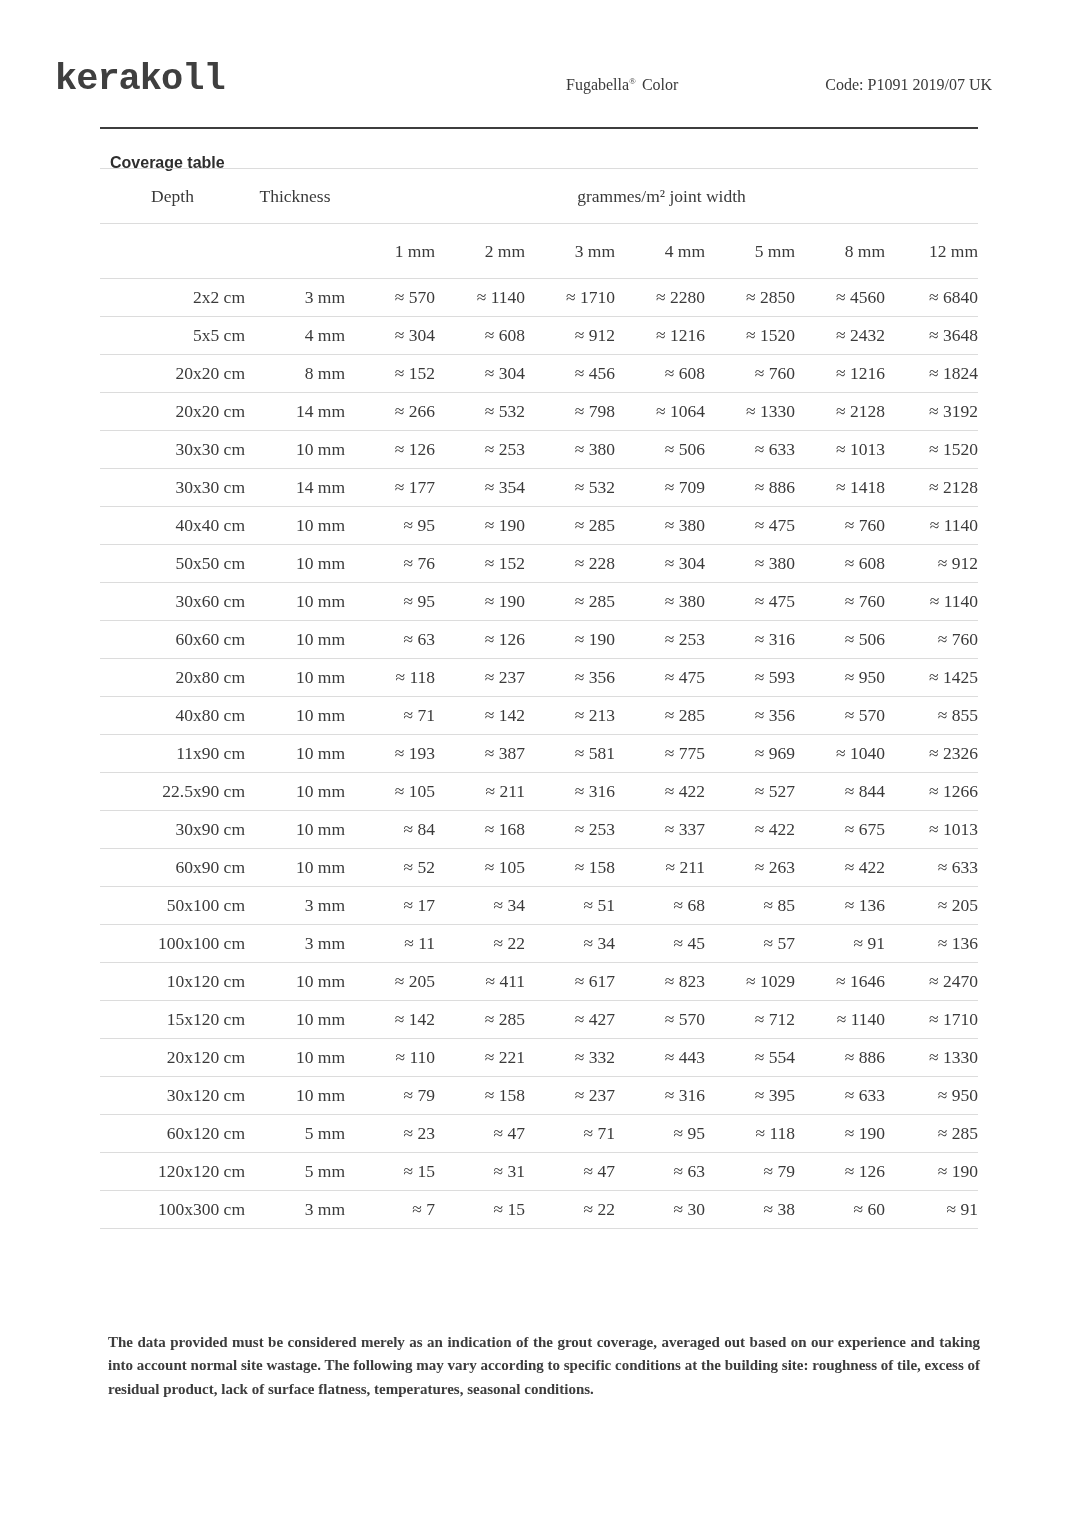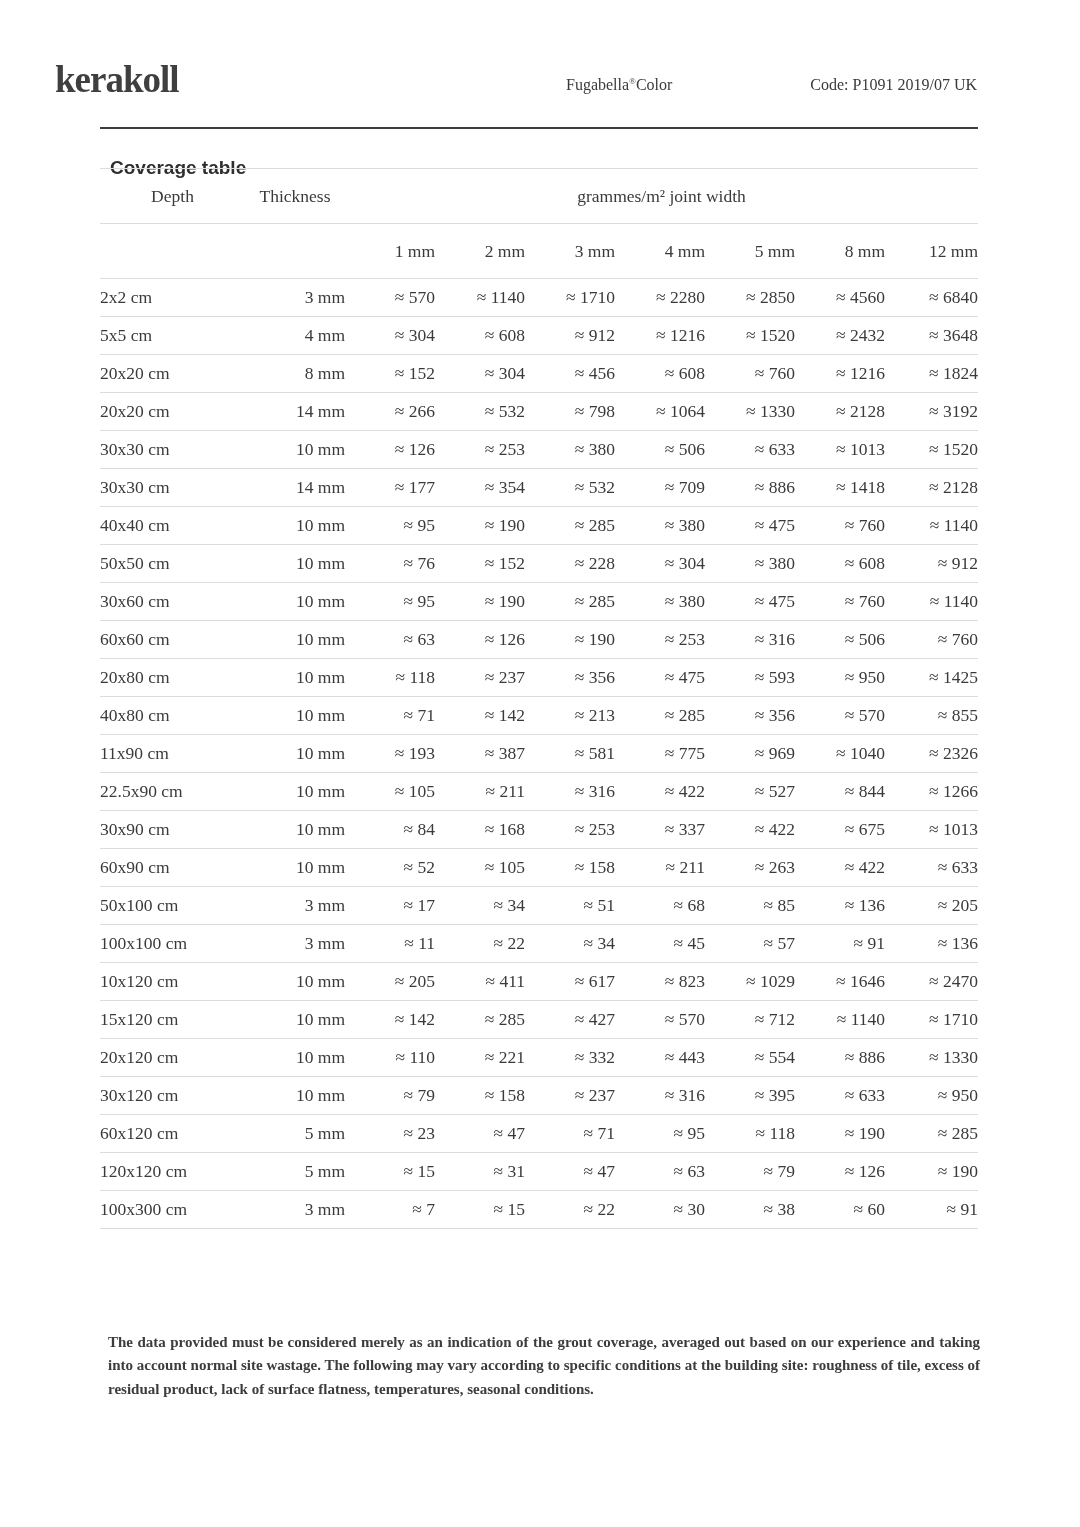--- a/index.html
+++ b/index.html
@@ -10,60 +10,60 @@
     background: #ffffff;
     font-family: "Liberation Serif", serif;
     color: #3a3a3a;
     overflow: hidden;
   }
   
   .logo {
     position: absolute;
     left: 55px;
     top: 58px;
-    font-family: Liberation Serif, serif;
+    font-family: Liberation Mono, monospace;
     font-weight: bold;
     font-size: 37px;
     letter-spacing: -1px;
     color: #3f3f3f;
   }
   .product {
     position: absolute;
     left: 566px;
     top: 76px;
     font-size: 16px;
     color: #3a3a3a;
     white-space: nowrap;
   }
   .product sup { font-size: 9px; }
-  .product .suffix { margin-left: 0; }
+  .product .suffix { margin-left: 6px; }
   .doc-code {
     position: absolute;
-    right: 103px;
+    right: 88px;
     top: 76px;
     font-size: 16px;
     color: #3a3a3a;
     white-space: nowrap;
   }
   .header-rule {
     position: absolute;
     left: 100px;
     top: 127px;
     width: 878px;
     height: 2px;
     background: #3d3d3d;
   }
   
   .section-title {
     position: absolute;
     left: 110px;
     top: 141px;
     font-family: "Liberation Sans", sans-serif;
     font-weight: bold;
-    font-size: 19px;
+    font-size: 16px;
     color: #2e2e2e;
   }
   
   table.coverage {
     position: absolute;
     left: 100px;
     top: 168px;
     width: 878px;
     border-collapse: collapse;
     table-layout: fixed;
@@ -79,21 +79,21 @@
   table.coverage th, table.coverage td {
     border-bottom: 1px solid #dcdcdc;
     font-weight: normal;
     padding: 0;
     white-space: nowrap;
     overflow: hidden;
   }
   table.coverage { border-top: 1px solid #dcdcdc; }
   th.h-center { text-align: center; }
   th.h-num, td.c-num { text-align: right; padding-right: 7px; }
-  td.c-depth { text-align: left; padding-right: 13px; margin-top: 32px; }
+  td.c-depth { text-align: right; padding-right: 13px; margin-top: 32px; }
   td.c-thick { text-align: right; padding-right: 8px; }
   
   .footnote {
     position: absolute;
     left: 108px;
     top: 1316px;
     width: 872px;
     font-size: 15px;
     font-weight: bold;
     line-height: 1.55;

